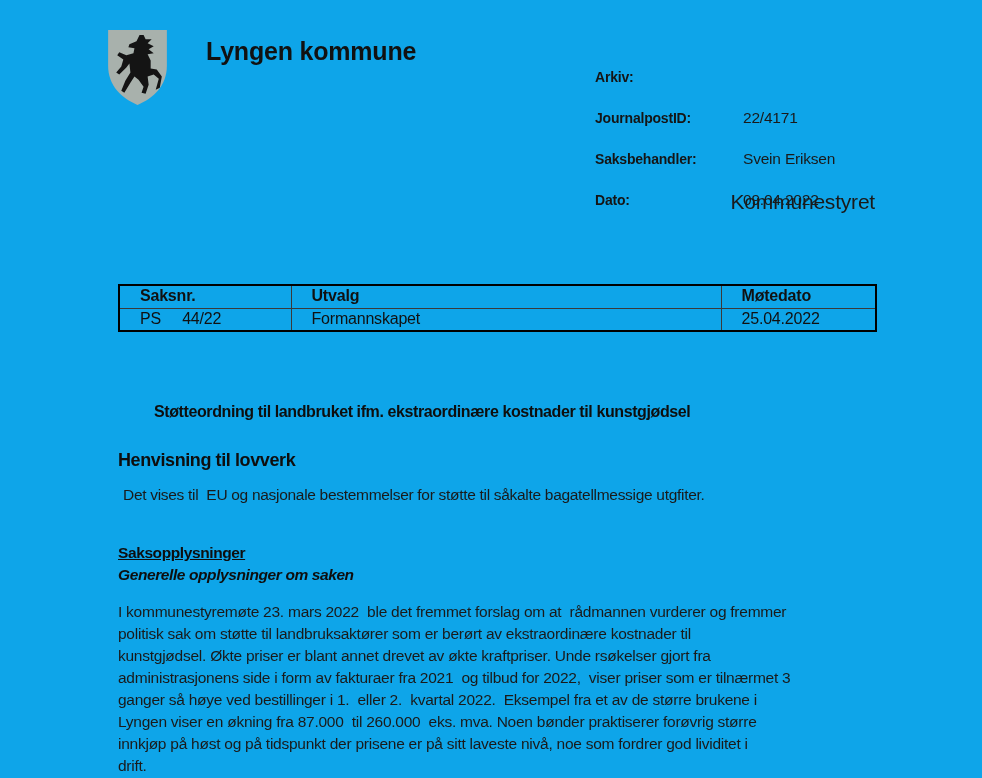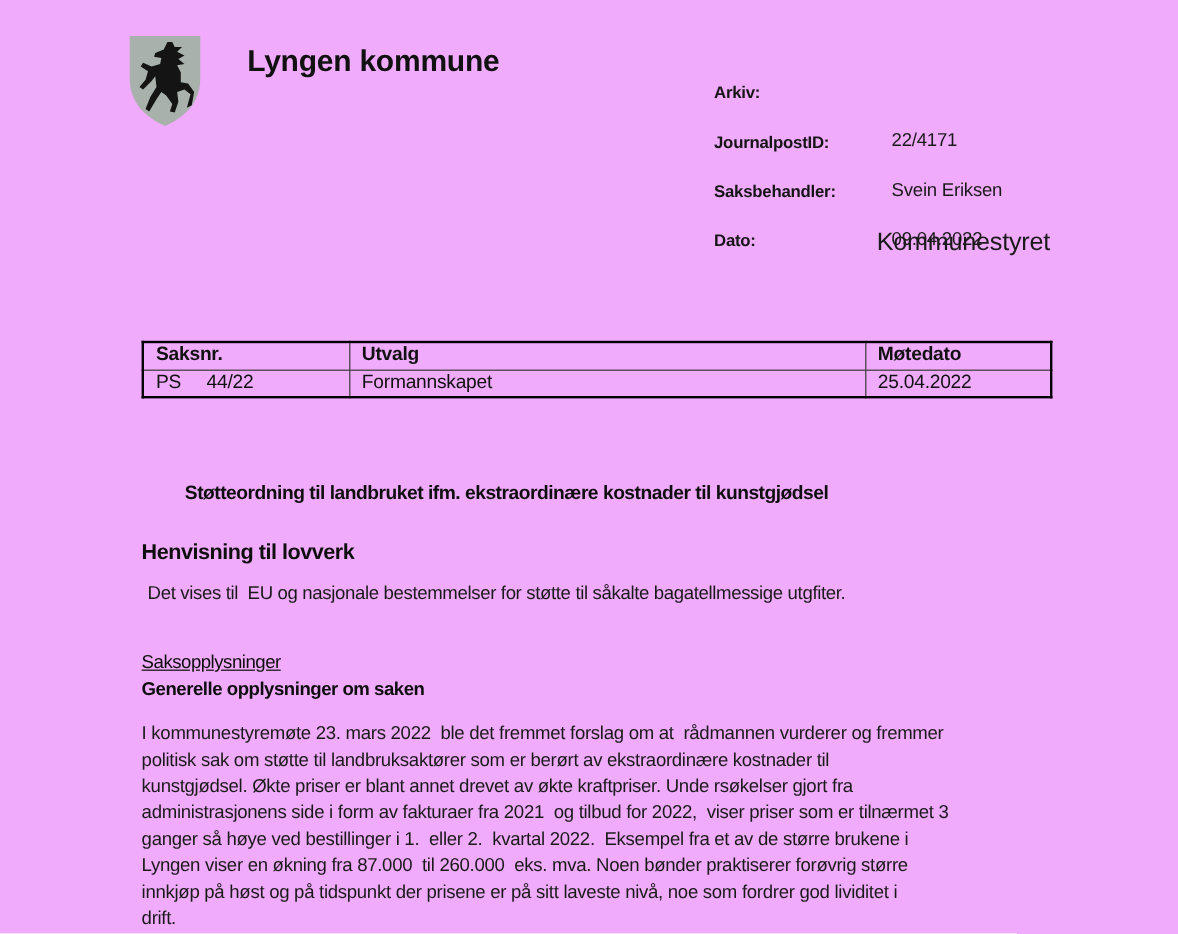--- a/index.html
+++ b/index.html
@@ -3,21 +3,21 @@
 <meta charset="utf-8">
 <style>
   * { margin: 0; padding: 0; box-sizing: border-box; }
   html, body { background: #ffffff; }
   body { font-family: "Liberation Sans", sans-serif; color: #161616; }
 
   .page {
     position: relative;
     width: 982px;
     height: 778px;
-    background: #f0abfc;
+    background: #0ea5e9;
     overflow: hidden;
   }
 
   
   .coat-of-arms {
     position: absolute;
     left: 107px; top: 29px;
     width: 61px; height: 77px;
   }
   .org-name {
@@ -68,21 +68,21 @@
     width: 757px;
     border-collapse: collapse;
     table-layout: fixed;
     font-size: 16px;
     letter-spacing: -0.2px;
     color: #111;
     border: 2px solid #000;
   }
   .case-table th, .case-table td {
     border: 1px solid #3a3a3a;
-    padding: 1px 6px 2px 10px;
+    padding: 1px 6px 2px 20px;
     text-align: left;
     white-space: pre;
     overflow: hidden;
     font-weight: normal;
   }
   .case-table th { font-weight: bold; height: 23px; }
   .case-table td { height: 22px; }
   .col-saksnr   { width: 172px; }
   .col-utvalg   { width: 430px; }
   .col-motedato { width: 155px; }
@@ -112,34 +112,35 @@
     left: 123px; top: 486px;
     font-size: 15.5px;
     letter-spacing: -0.3px;
     white-space: pre;
     color: #1a1a1a;
   }
   .info-heading {
     position: absolute;
     left: 118px; top: 544px;
     font-size: 15.5px;
-    font-weight: normal;
+    font-weight: bold;
     letter-spacing: -0.4px;
     text-decoration: underline;
     white-space: pre;
     color: #0e0e0e;
   }
   .info-subheading {
     position: absolute;
     left: 118px; top: 566px;
     font-size: 15.5px;
     font-weight: bold;
     letter-spacing: -0.4px;
     white-space: pre;
     color: #0e0e0e;
+    font-style: italic;
   }
   .body-paragraph {
     position: absolute;
     left: 118px; top: 601px;
     width: 790px;
     font-size: 15.5px;
     line-height: 22px;
     letter-spacing: -0.25px;
     white-space: pre;
     color: #1a1a1a;

